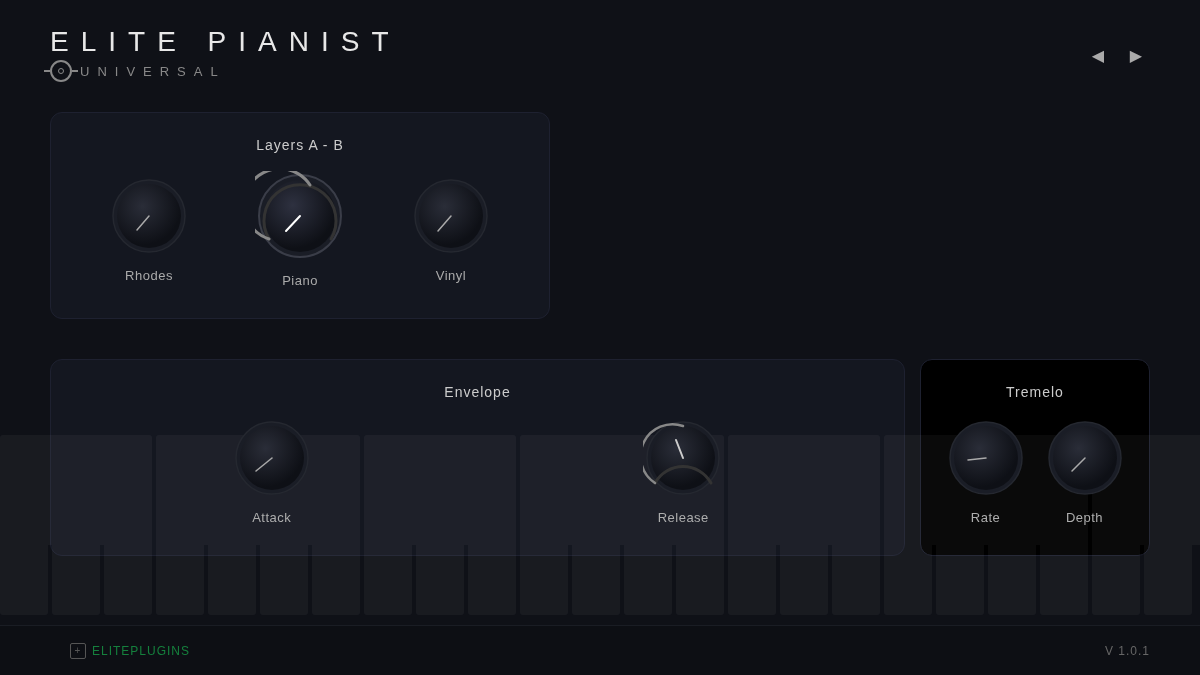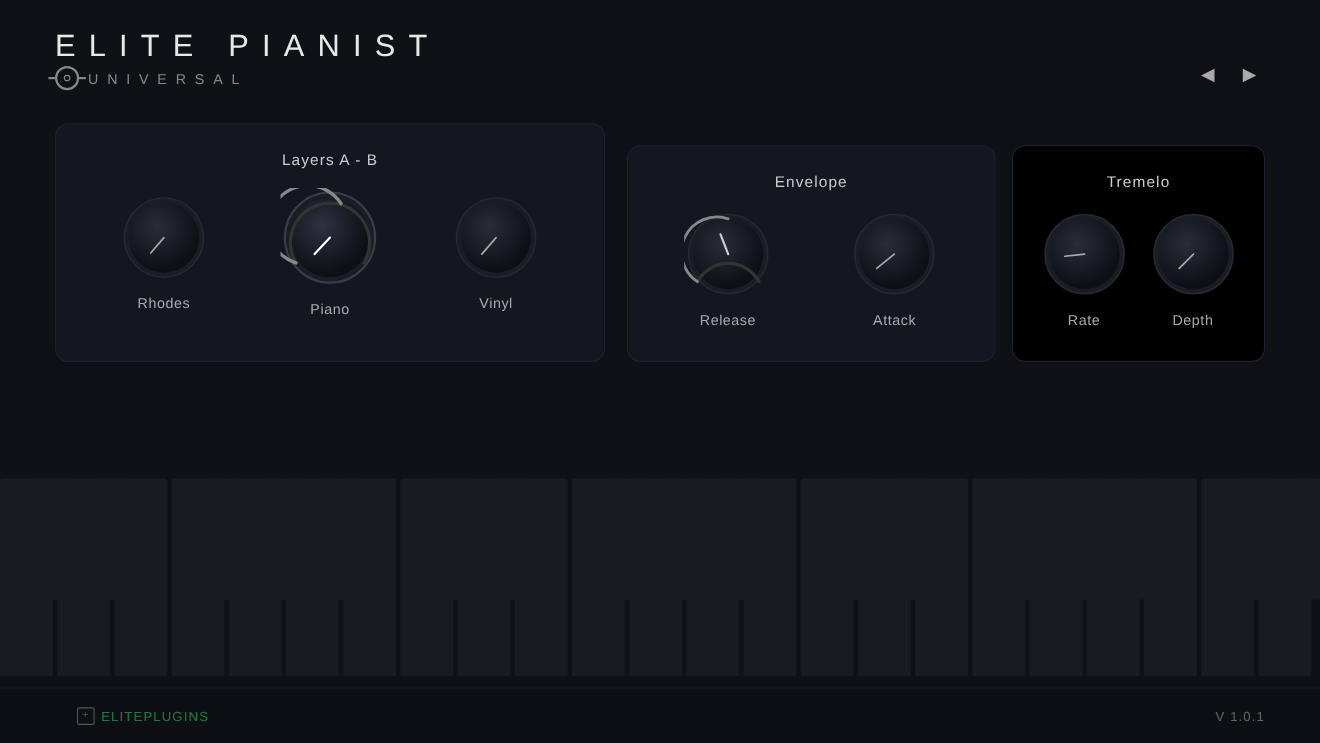--- a/index.html
+++ b/index.html
@@ -22,21 +22,21 @@
       right: 0;
       height: 200px;
       opacity: 0.04;
       display: flex;
       align-items: flex-end;
     }
 
     
     .header {
       display: flex;
-      align-items: flex-end;
+      align-items: center;
       justify-content: space-between;
       padding: 28px 50px 20px 50px;
     }
 
     .logo-area {
       display: flex;
       flex-direction: column;
     }
 
     .logo-title {
@@ -124,20 +124,21 @@
       cursor: pointer;
       color: #aaa;
       font-size: 16px;
     }
 
     
     .main-content {
       padding: 10px 50px;
       display: flex;
       gap: 20px;
+      flex-direction: column;
     }
 
     
     .section-label {
       font-size: 14px;
       font-weight: 300;
       letter-spacing: 1px;
       color: #ccc;
       text-align: center;
       margin-bottom: 18px;
@@ -403,51 +404,51 @@
   <div class="envelope-panel">
 
     <div class="envelope-section">
       <div class="section-label">Envelope</div>
       <div class="knobs-row">
 
         <div class="knob-item">
           <div class="knob">
             <svg viewBox="0 0 80 80">
               <defs>
-                <radialGradient id="knobGrad6" cx="40%" cy="35%" r="60%">
-                  <stop offset="0%" stop-color="#2a2d38"></stop>
-                  <stop offset="100%" stop-color="#0e1016"></stop>
-                </radialGradient>
-              </defs>
-              <circle cx="40" cy="40" r="36" fill="#1a1d26" stroke="#252830" stroke-width="1.5"></circle>
-              <circle cx="40" cy="40" r="32" fill="url(#knobGrad6)"></circle>
-
-              <path d="M 40 40 L 33 22" stroke="#cccccc" stroke-width="2" stroke-linecap="round"></path>
-              <path d="M 12 65 A 32 32 0 0 1 68 65" fill="none" stroke="#333" stroke-width="3" stroke-linecap="round"></path>
-              <path d="M 12 65 A 32 32 0 0 1 40 8" fill="none" stroke="#888" stroke-width="2.5" stroke-linecap="round"></path>
-            </svg>
-          </div>
-          <div class="knob-label">Release</div>
-        </div>
-
-        <div class="knob-item">
-          <div class="knob">
-            <svg viewBox="0 0 80 80">
-              <defs>
                 <radialGradient id="knobGrad5" cx="40%" cy="35%" r="60%">
                   <stop offset="0%" stop-color="#2a2d38"></stop>
                   <stop offset="100%" stop-color="#0e1016"></stop>
                 </radialGradient>
               </defs>
               <circle cx="40" cy="40" r="36" fill="#1a1d26" stroke="#252830" stroke-width="1.5"></circle>
               <circle cx="40" cy="40" r="32" fill="url(#knobGrad5)"></circle>
               <line x1="40" y1="40" x2="24" y2="53" stroke="#aaa" stroke-width="1.5" stroke-linecap="round"></line>
             </svg>
           </div>
           <div class="knob-label">Attack</div>
+        </div>
+
+        <div class="knob-item">
+          <div class="knob">
+            <svg viewBox="0 0 80 80">
+              <defs>
+                <radialGradient id="knobGrad6" cx="40%" cy="35%" r="60%">
+                  <stop offset="0%" stop-color="#2a2d38"></stop>
+                  <stop offset="100%" stop-color="#0e1016"></stop>
+                </radialGradient>
+              </defs>
+              <circle cx="40" cy="40" r="36" fill="#1a1d26" stroke="#252830" stroke-width="1.5"></circle>
+              <circle cx="40" cy="40" r="32" fill="url(#knobGrad6)"></circle>
+
+              <path d="M 40 40 L 33 22" stroke="#cccccc" stroke-width="2" stroke-linecap="round"></path>
+              <path d="M 12 65 A 32 32 0 0 1 68 65" fill="none" stroke="#333" stroke-width="3" stroke-linecap="round"></path>
+              <path d="M 12 65 A 32 32 0 0 1 40 8" fill="none" stroke="#888" stroke-width="2.5" stroke-linecap="round"></path>
+            </svg>
+          </div>
+          <div class="knob-label">Release</div>
         </div>
 
       </div>
     </div>
 
     <div class="tremelo-section">
       <div class="section-label">Tremelo</div>
       <div class="knobs-row">
 
         <div class="knob-item">

